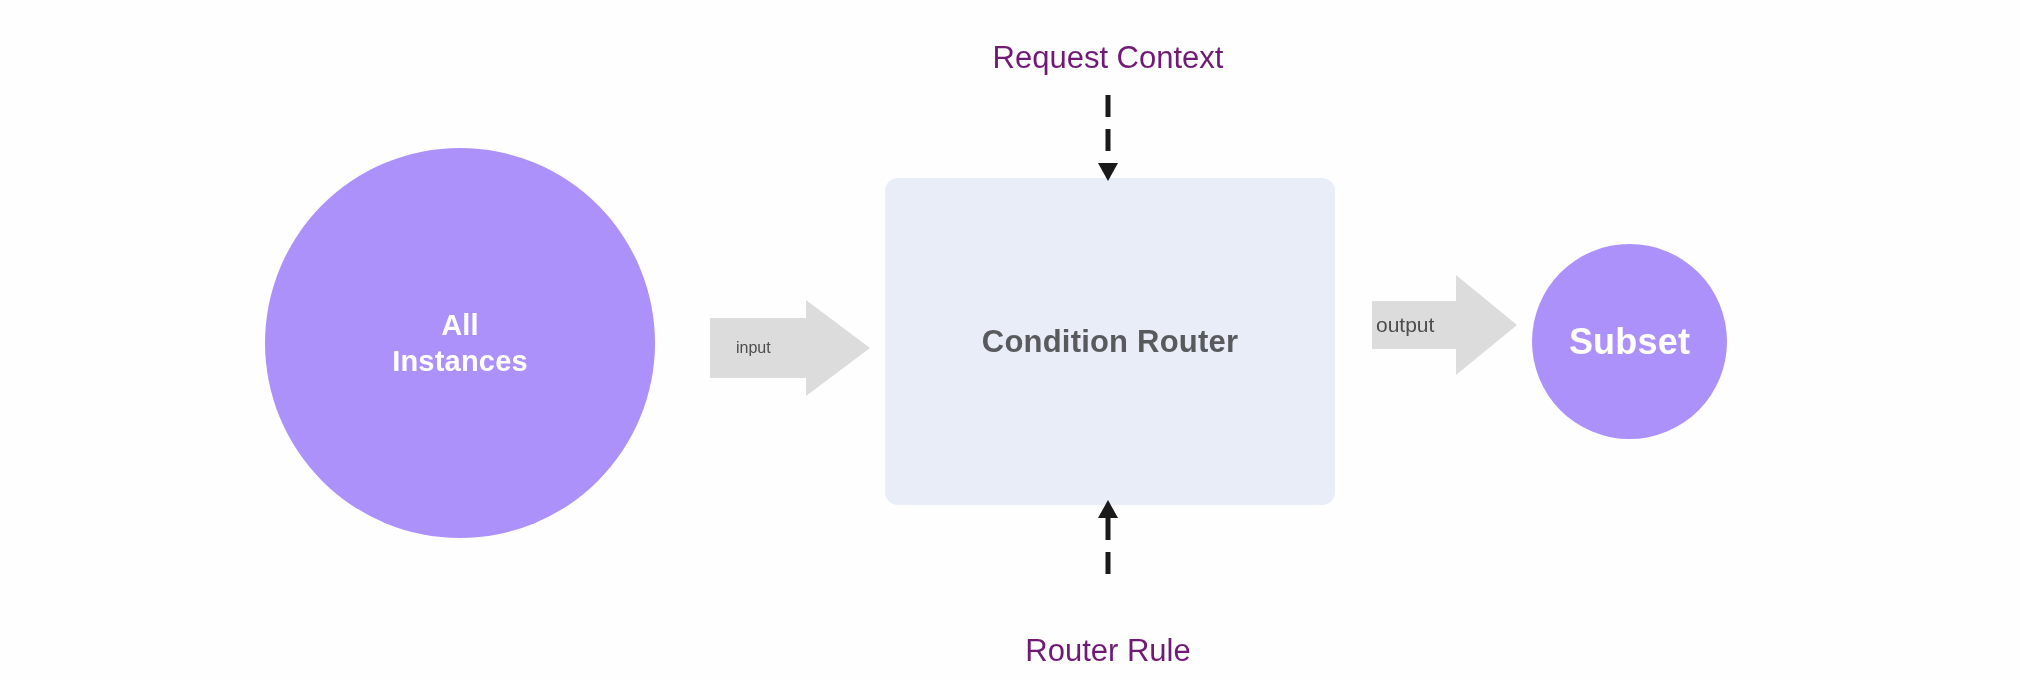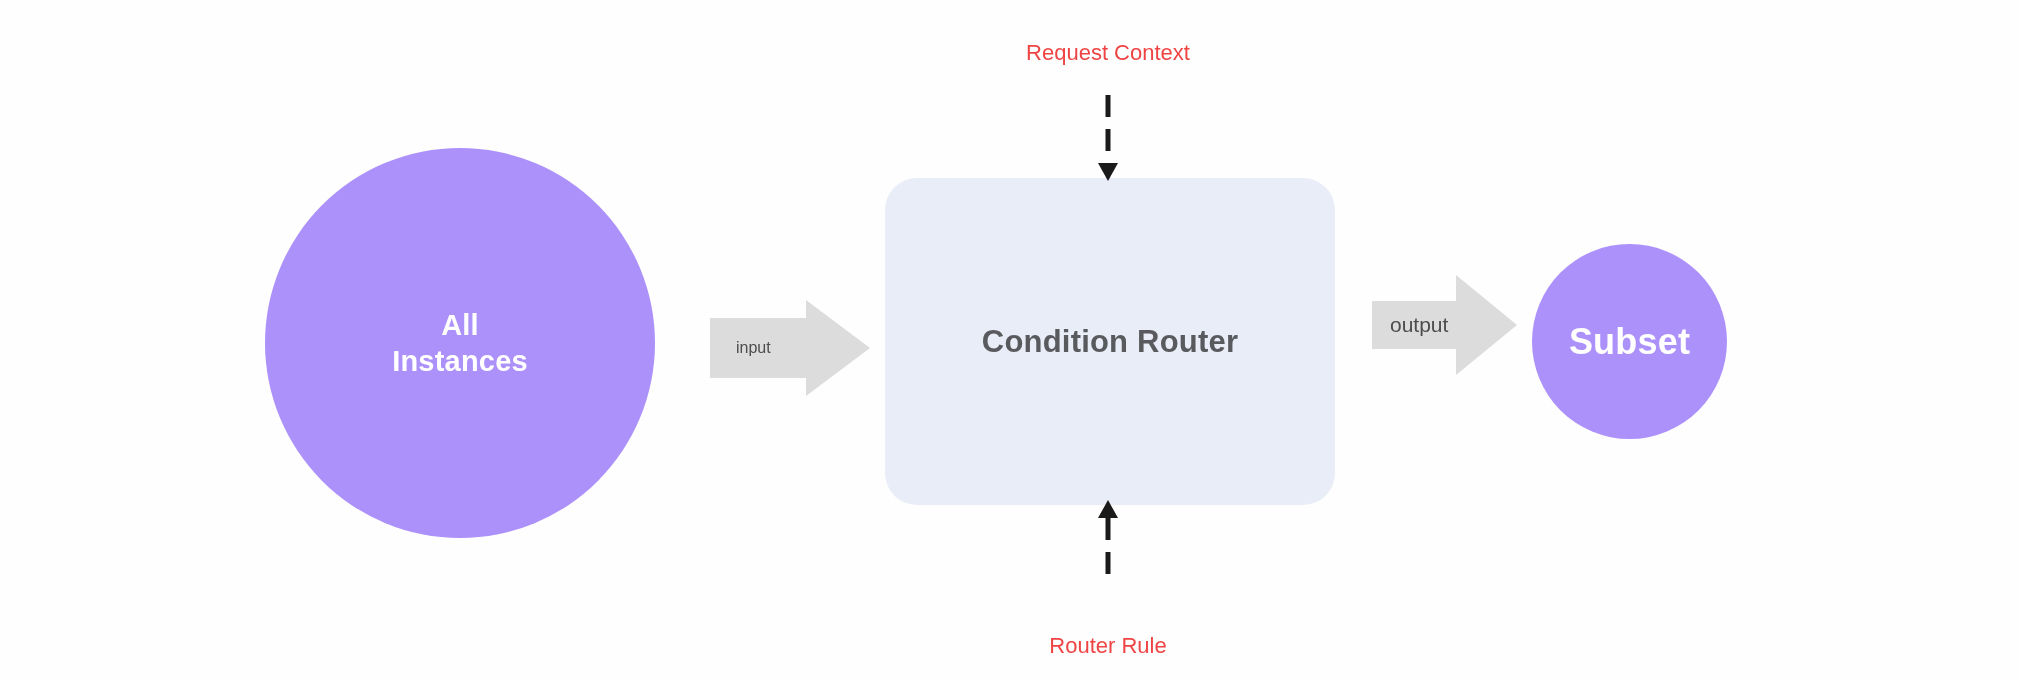--- a/index.html
+++ b/index.html
@@ -55,21 +55,21 @@
   }
 
   
   #condition-router-box {
     position: absolute;
     left: 885px;
     top: 178px;
     width: 450px;
     height: 327px;
     background: #e9edf7;
-    border-radius: 32px;
+    border-radius: 13px;
     display: flex;
     align-items: center;
     justify-content: center;
     box-sizing: border-box;
   }
   #condition-router-box .box-label {
     font-size: 31px;
     font-weight: bold;
     color: #585a5e;
     letter-spacing: .2px;
@@ -87,36 +87,36 @@
     height: 100%;
     display: flex;
     align-items: center;
     font-size: 16px;
     color: #4d4d4d;
     pointer-events: none;
   }
   #input-arrow { left: 710px; top: 300px; width: 160px; height: 96px; }
   #input-arrow .arrow-caption { padding-left: 26px; }
   #output-arrow { left: 1372px; top: 275px; width: 145px; height: 100px; }
-  #output-arrow .arrow-caption { padding-left: 18px; font-size: 21px; }
+  #output-arrow .arrow-caption { padding-left: 4px; font-size: 21px; }
 
   
   .dashed-connector {
     position: absolute;
   }
   .dashed-connector svg { display: block; }
 
   #request-context-connector { left: 1080px; top: 95px; width: 56px; height: 86px; }
   #router-rule-connector { left: 1080px; top: 500px; width: 56px; height: 86px; }
 
   
   .edge-label {
     position: absolute;
-    font-size: 22px;
-    color: #ef4444;
+    font-size: 31px;
+    color: #701a75;
     white-space: nowrap;
   }
   #request-context-label {
     left: 1108px;
     top: 40px;
     transform: translateX(-50%);
   }
   #router-rule-label {
     left: 1108px;
     top: 597px;

